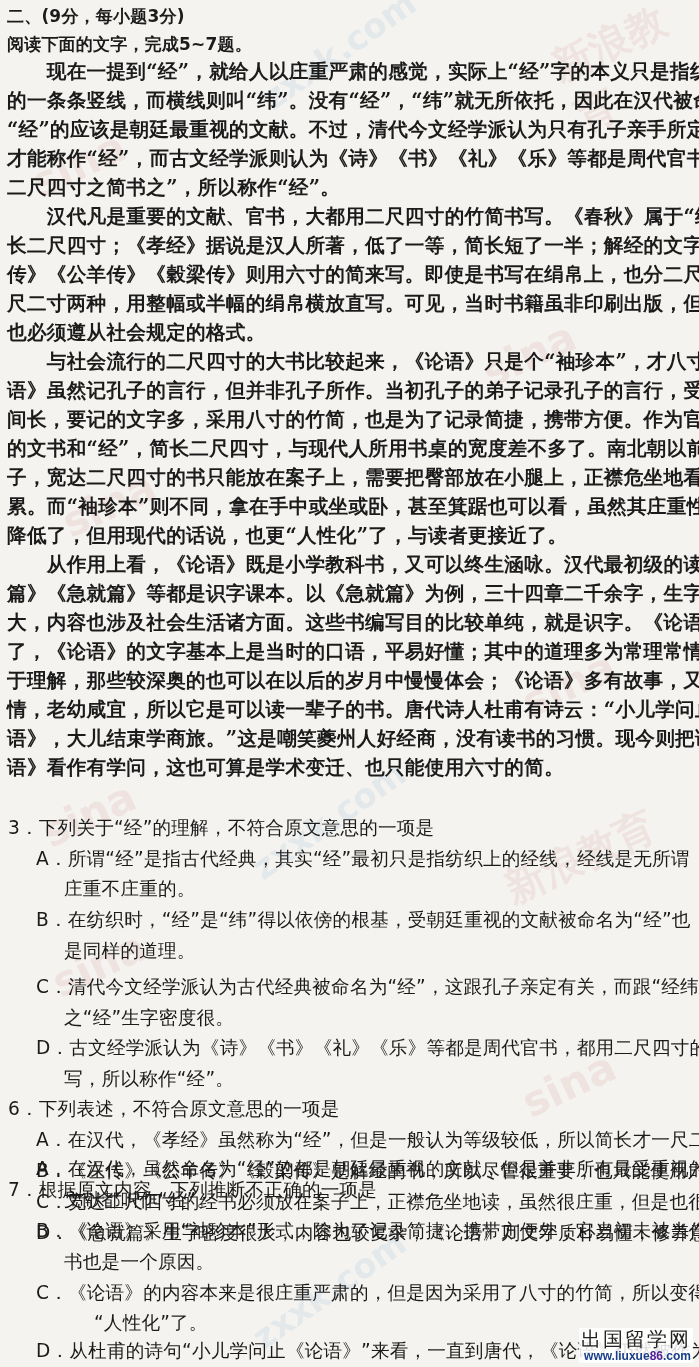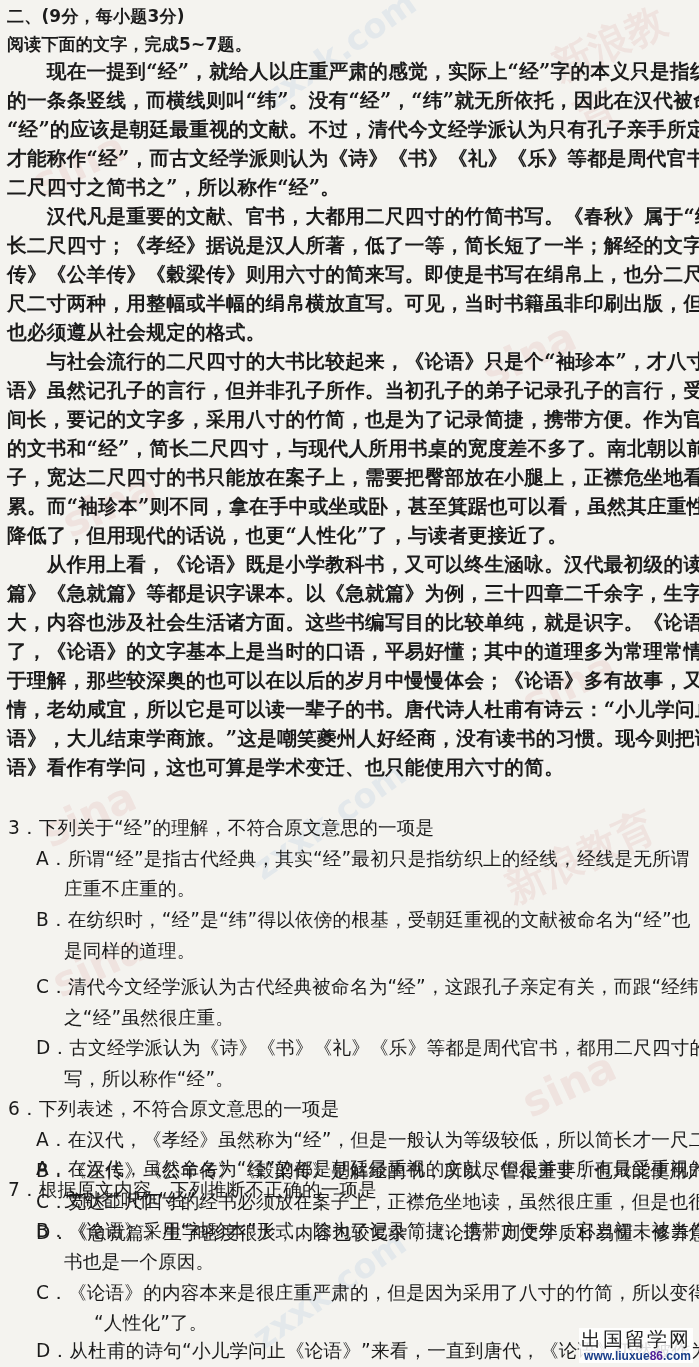--- a/index.html
+++ b/index.html
@@ -78,21 +78,21 @@
     <div>
       <div class="line q" style="top:847px;left:36px;">A．所谓“经”是指古代经典，其实“经”最初只是指纺织上的经线，经线是无所谓</div>
       <div class="line q" style="top:877px;left:64px;">庄重不庄重的。</div>
     </div>
     <div>
       <div class="line q" style="top:908px;left:36px;">B．在纺织时，“经”是“纬”得以依傍的根基，受朝廷重视的文献被命名为“经”也</div>
       <div class="line q" style="top:939px;left:64px;">是同样的道理。</div>
     </div>
     <div>
       <div class="line q" style="top:975px;left:36px;">C．清代今文经学派认为古代经典被命名为“经”，这跟孔子亲定有关，而跟“经纬”</div>
-      <div class="line q" style="top:1006px;left:64px;">之“经”虽然很庄重。</div>
+      <div class="line q" style="top:1006px;left:64px;">之“经”生字密度很。</div>
     </div>
     <div>
       <div class="line q" style="top:1036px;left:36px;">D．古文经学派认为《诗》《书》《礼》《乐》等都是周代官书，都用二尺四寸的竹简书</div>
       <div class="line q" style="top:1067px;left:64px;">写，所以称作“经”。</div>
     </div>
   </div>
 
   <div>
     <div class="line q" style="top:1097px;left:8px;">6．下列表述，不符合原文意思的一项是</div>
     <div class="line q" style="top:1128px;left:36px;">A．在汉代，《孝经》虽然称为“经”，但是一般认为等级较低，所以简长才一尺二寸。</div>

